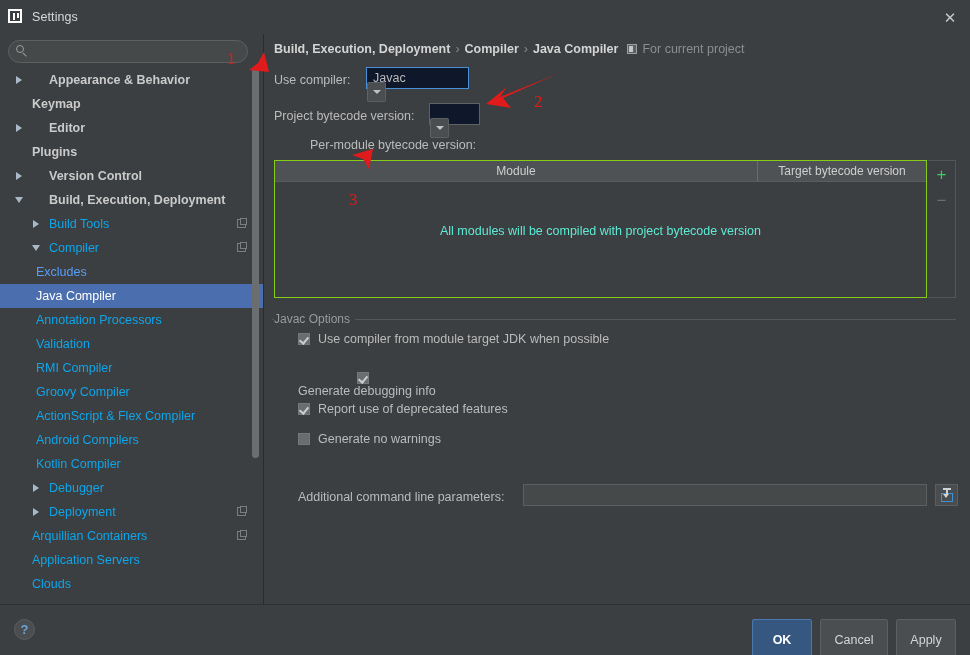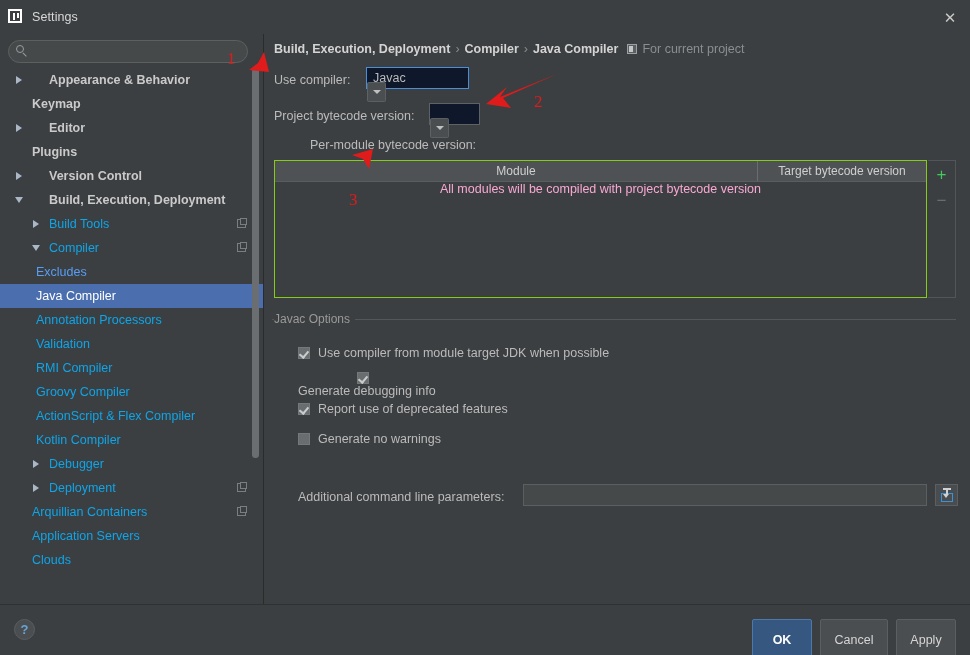--- a/index.html
+++ b/index.html
@@ -194,21 +194,21 @@
     border-bottom: 1px solid #5a5d5f;
     font-size: 12px; color: #cfcfcf;
   }
   .th .c1 { flex: 1; text-align: center; border-right: 1px solid #6a6d6f; line-height: 20px; }
   .th .c2 { width: 168px; text-align: center; line-height: 20px; }
   .tbody {
     position: relative; height: 115px;
     display: flex; align-items: flex-start; justify-content: center;
   }
   .empty-msg {
-    color: #f9a8d4; font-size: 12.5px;
+    margin-top: 42px; color: #5eead4; font-size: 12.5px;
   }
   .table-side {
     position: absolute; left: 664px; top: 126px;
     width: 28px; height: 138px;
     border: 1px solid #535658; border-left: 0; box-sizing: border-box;
     background: #3c3f41;
   }
   .tb-btn {
     width: 100%; height: 26px; display: flex; align-items: center; justify-content: center;
     font-size: 17px; line-height: 1;
@@ -380,20 +380,23 @@
             <span>Validation</span>
           </div>
           <div class="tree-row lvl2">
             <span>RMI Compiler</span>
           </div>
           <div class="tree-row lvl2">
             <span>Groovy Compiler</span>
           </div>
           <div class="tree-row lvl2">
             <span>ActionScript &amp; Flex Compiler</span>
+          </div>
+          <div class="tree-row lvl2">
+            <span>Android Compilers</span>
           </div>
           <div class="tree-row lvl2">
             <span>Kotlin Compiler</span>
           </div>
           <div class="tree-row lvl1">
             <span class="arrow right"></span>
             <span class="tx">Debugger</span>
           </div>
           <div class="tree-row lvl1">
             <span class="arrow right"></span>
@@ -455,21 +458,21 @@
       </div>
       <div class="table-side">
         <div class="tb-btn plus">+</div>
         <div class="tb-btn minus">−</div>
       </div>
 
       <div class="group">
         <div class="group-line"></div>
         <div class="group-title">Javac Options</div>
 
-        <div class="chk-row" style="top:34px;">
+        <div class="chk-row" style="top:20px;">
           <span class="chk on"></span>
           <span>Use compiler from module target JDK when possible</span>
         </div>
         <div class="chk-row" style="top:60px;flex-direction:column;">
           <span class="chk on"></span>
           <span>Generate debugging info</span>
         </div>
         <div class="chk-row" style="top:90px;">
           <span class="chk on"></span>
           <span>Report use of deprecated features</span>

